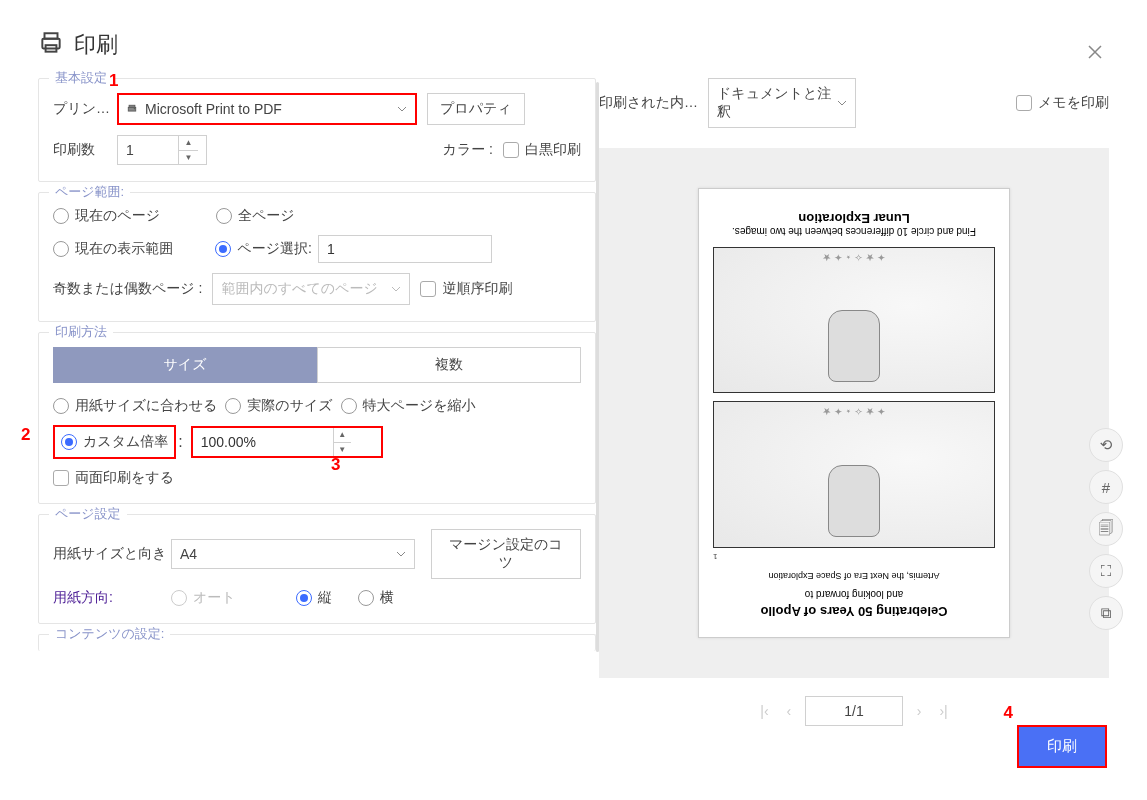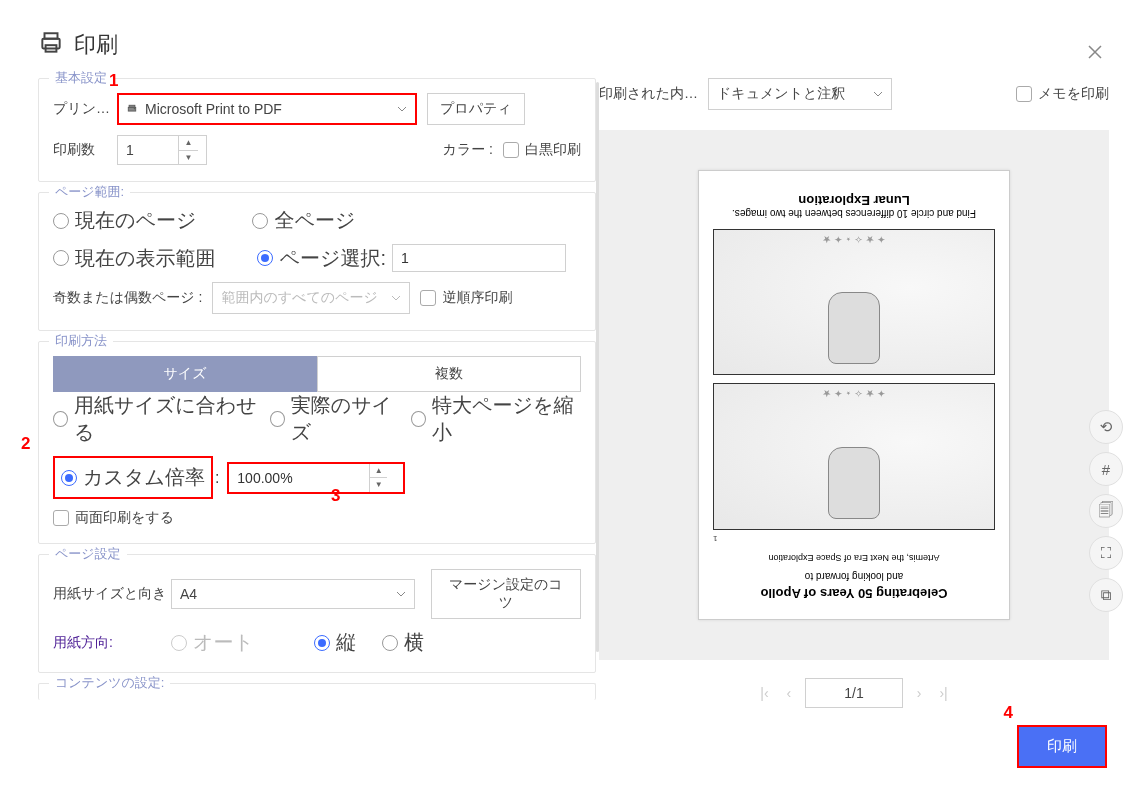--- a/index.html
+++ b/index.html
@@ -24,39 +24,39 @@
 .printer-sel .pi{display:flex;align-items:center;gap:8px}
 .btn{border:1px solid #d0d0d0;padding:6px 12px;font-size:14px;color:#444;background:#fff;cursor:pointer}
 .spin{display:flex;border:1px solid #d0d0d0;width:90px}
 .spin input{border:none;outline:none;width:60px;padding:6px 8px;font-size:14px;color:#444}
 .spin .arrows{display:flex;flex-direction:column;border-left:1px solid #d0d0d0;width:20px}
 .spin .arrows span{flex:1;display:flex;align-items:center;justify-content:center;font-size:8px;color:#666;border-bottom:1px solid #d0d0d0;cursor:pointer}
 .spin .arrows span:last-child{border-bottom:none}
 .spacer{flex:1}
 .chk{display:flex;align-items:center;gap:6px;font-size:14px;color:#444}
 .chk .box{width:16px;height:16px;border:1px solid #aaa;border-radius:3px}
-.radio{display:flex;align-items:center;gap:6px;font-size:20px;color:#444;margin-right:26px}
+.radio{display:flex;align-items:center;gap:6px;font-size:14px;color:#444;margin-right:26px}
 .radio .dot{width:16px;height:16px;border:1.5px solid #999;border-radius:50%;position:relative}
 .radio.sel .dot{border-color:#3b6bff}
 .radio.sel .dot::after{content:"";position:absolute;width:8px;height:8px;border-radius:50%;background:#3b6bff;top:50%;left:50%;transform:translate(-50%,-50%)}
 .pagesel{border:1px solid #d0d0d0;padding:5px 8px;font-size:14px;width:174px;color:#333}
 .dim{color:#bbb}
 .tabs{display:flex;width:100%}
 .tab{flex:1;text-align:center;padding:8px;font-size:14px;color:#444;border:1px solid #d0d0d0;cursor:pointer}
 .tab.active{background:#8f99be;color:#fff;border-color:#8f99be}
 .redbox{border:2px solid red !important}
-.custom-spin{display:flex;border:1px solid #d0d0d0;width:178px}
+.custom-spin{display:flex;border:1px solid #d0d0d0;width:192px}
 .custom-spin input{border:none;outline:none;width:140px;padding:6px 8px;font-size:14px;color:#333}
 .custom-spin .arrows{display:flex;flex-direction:column;border-left:1px solid #d0d0d0;width:18px}
 .custom-spin .arrows span{flex:1;display:flex;align-items:center;justify-content:center;font-size:8px;color:#666;border-bottom:1px solid #d0d0d0;cursor:pointer}
 .custom-spin .arrows span:last-child{border-bottom:none}
 .ann{color:#f00;font-weight:bold;font-size:17px;position:absolute}
 .rt-row{display:flex;align-items:center;gap:10px;margin-bottom:20px}
 .rt-lbl{font-size:14px;color:#444}
-.rt-sel{width:184px}
+.rt-sel{width:148px}
 .preview{background:#efefef;height:530px;display:flex;align-items:center;justify-content:center;position:relative}
 .page{background:#fff;width:312px;height:450px;border:1px solid #ccc;box-shadow:0 0 3px rgba(0,0,0,.1);display:flex;flex-direction:column;padding:18px 14px;transform:rotate(180deg);font-family:serif}
 .page h4{text-align:center;font-size:13px;font-weight:bold;margin-bottom:4px}
 .page .sub{text-align:center;font-size:10px;margin-bottom:8px}
 .page .img{flex:1;border:1px solid #333;margin:4px 0;background:radial-gradient(ellipse at 30% 60%,#f8f8f8 0%,#f0f0f0 50%,#e8e8e8 100%);position:relative;overflow:hidden}
 .page .foot{text-align:center;font-size:10px;margin-top:6px}
 .page .tiny{font-size:8px;color:#444;text-align:right;margin-top:2px}
 .img::before{content:"";position:absolute;width:50px;height:70px;background:#ddd;border:1px solid #888;top:10px;left:50%;transform:translateX(-50%);border-radius:8px 8px 14px 14px}
 .img::after{content:"✦ ★ ✧ ⋆ ✦ ★";position:absolute;bottom:4px;left:4px;right:4px;font-size:10px;color:#999;text-align:center}
 .sidebtns{position:absolute;right:-14px;top:280px;display:flex;flex-direction:column;gap:8px}
@@ -159,21 +159,21 @@
           </div>
           <label class="chk">
               <span class="box"></span>
               <span>逆順序印刷</span>
             </label>
         </div>
       </div>
 
       <div class="fieldset" style="position:relative">
         <div class="legend">印刷方法</div>
-        <div class="tabs" style="">
+        <div class="tabs" style="margin-bottom:14px">
           <div class="tab active">サイズ</div>
           <div class="tab">複数</div>
         </div>
         <div class="row">
           <label class="radio" style="margin-right:8px">
               <span class="dot"></span>
               <span>用紙サイズに合わせる</span>
             </label>
           <label class="radio" style="margin-right:8px">
               <span class="dot"></span>

